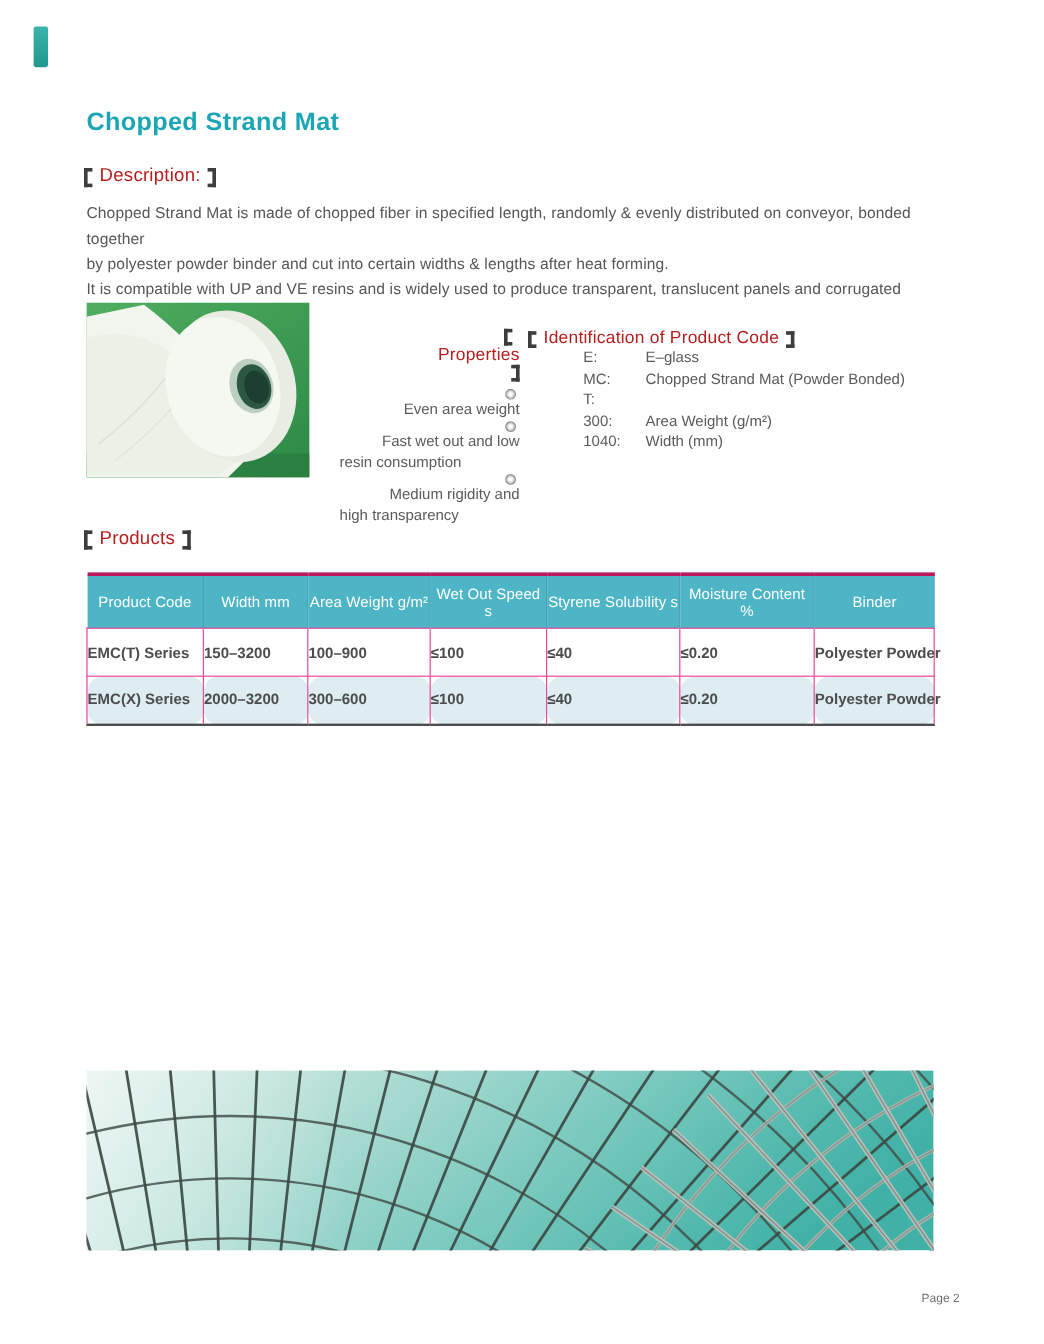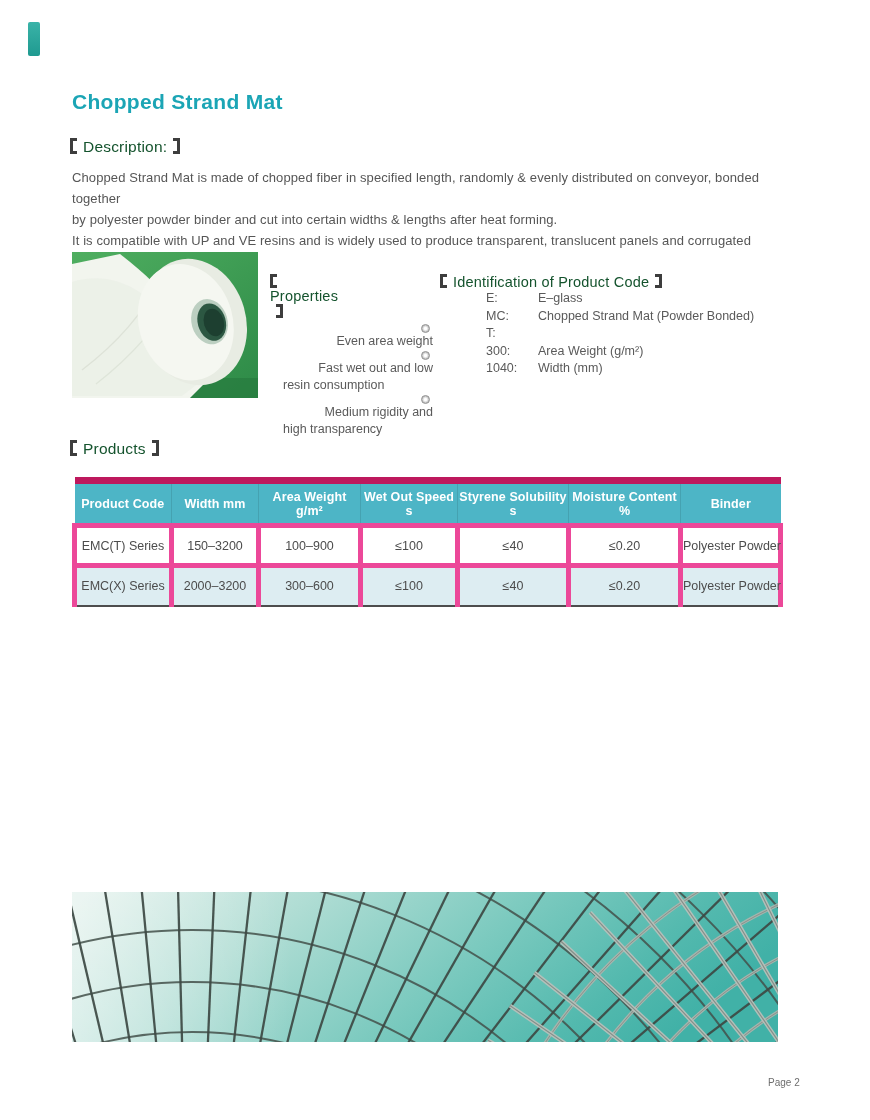--- a/index.html
+++ b/index.html
@@ -12,22 +12,22 @@
   }
   .corner-bar {
     position:absolute; left:28px; top:6px; width:12px; height:34px;
     background:linear-gradient(180deg,#3ab3a8,#1f9a90); border-radius:2px;
   }
   .title {
     position:absolute; left:72px; top:74px;
     font-size:21px; font-weight:bold; letter-spacing:.3px; color:#1ba5b5;
   }
   .sec-h {
-    position:absolute; font-size:15.5px; color:#14532d; letter-spacing:.2px;
-    display:flex; align-items:flex-start; white-space:nowrap;
+    position:absolute; font-size:15.5px; color:#b91c1c; letter-spacing:.2px;
+    display:flex; align-items:flex-end; white-space:nowrap;
   }
   .br { display:inline-block; width:7px; height:16px; }
   .br-l { border-left:3px solid #3d3d3d; border-top:3px solid #3d3d3d; border-bottom:3px solid #3d3d3d; margin-right:6px; }
   .br-r { border-right:3px solid #3d3d3d; border-top:3px solid #3d3d3d; border-bottom:3px solid #3d3d3d; margin-left:6px; }
   .sec-h.small { font-size:14.5px; }
   .sec-h.small .br { height:14px; }
   .desc-h { left:70px; top:122px; }
   .desc-p {
     position:absolute; left:72px; top:151px; width:720px;
     font-size:13px; line-height:21px; color:#565656; letter-spacing:.1px;
@@ -50,31 +50,31 @@
   .irow.ex .eg { width:40px; }
   .irow.kv { padding-left:46px; }
   .irow .k { width:52px; }
   .code, .irow .k, .irow .v { white-space:pre; }
   .prod-h { left:70px; top:424px; }
   .ptable {
     position:absolute; left:72px; top:461px; width:706px;
     border-collapse:collapse; table-layout:fixed; font-size:12.5px;
   }
   .ptable thead th {
-    background:#4db5c6; color:#ffffff; font-weight:700; height:45px;
-    border-top:7px solid #be185d; border-left:1px solid rgba(0,0,0,.10);
+    background:#4db5c6; color:#ffffff; font-weight:400; height:45px;
+    border-top:3px solid #be185d; border-left:1px solid rgba(0,0,0,.10);
     text-align:center; vertical-align:middle; white-space:pre-line; letter-spacing:.1px;
   }
   .ptable thead th:first-child { border-left:none; }
   .ptable tbody td {
-    height:40px; text-align:center; vertical-align:middle; color:#4c4c4c;
-    border:5px solid #ec4899; background:#ffffff; white-space:pre;
+    height:40px; text-align:left; vertical-align:middle; color:#4c4c4c;
+    border:1px solid #ec4899; background:#ffffff; white-space:pre;font-weight:bold;
   }
   .ptable tbody tr.alt td { background:#ddedf2; }
-  .ptable tbody tr:last-child td { border-bottom:2px solid #4d4d4d; }
+  .ptable tbody tr:last-child td { border-bottom:2px solid #4d4d4d;border-radius:12px; }
   .lattice { position:absolute; left:72px; top:876px; width:706px; height:150px; display:block; }
   .page-num { position:absolute; left:752px; top:1061px; font-size:10px; color:#6e6e6e;padding-left:16px; }
 </style>
 </head>
 <body>
 
 <div class="page">
 
   <div class="corner-bar"></div>
 

